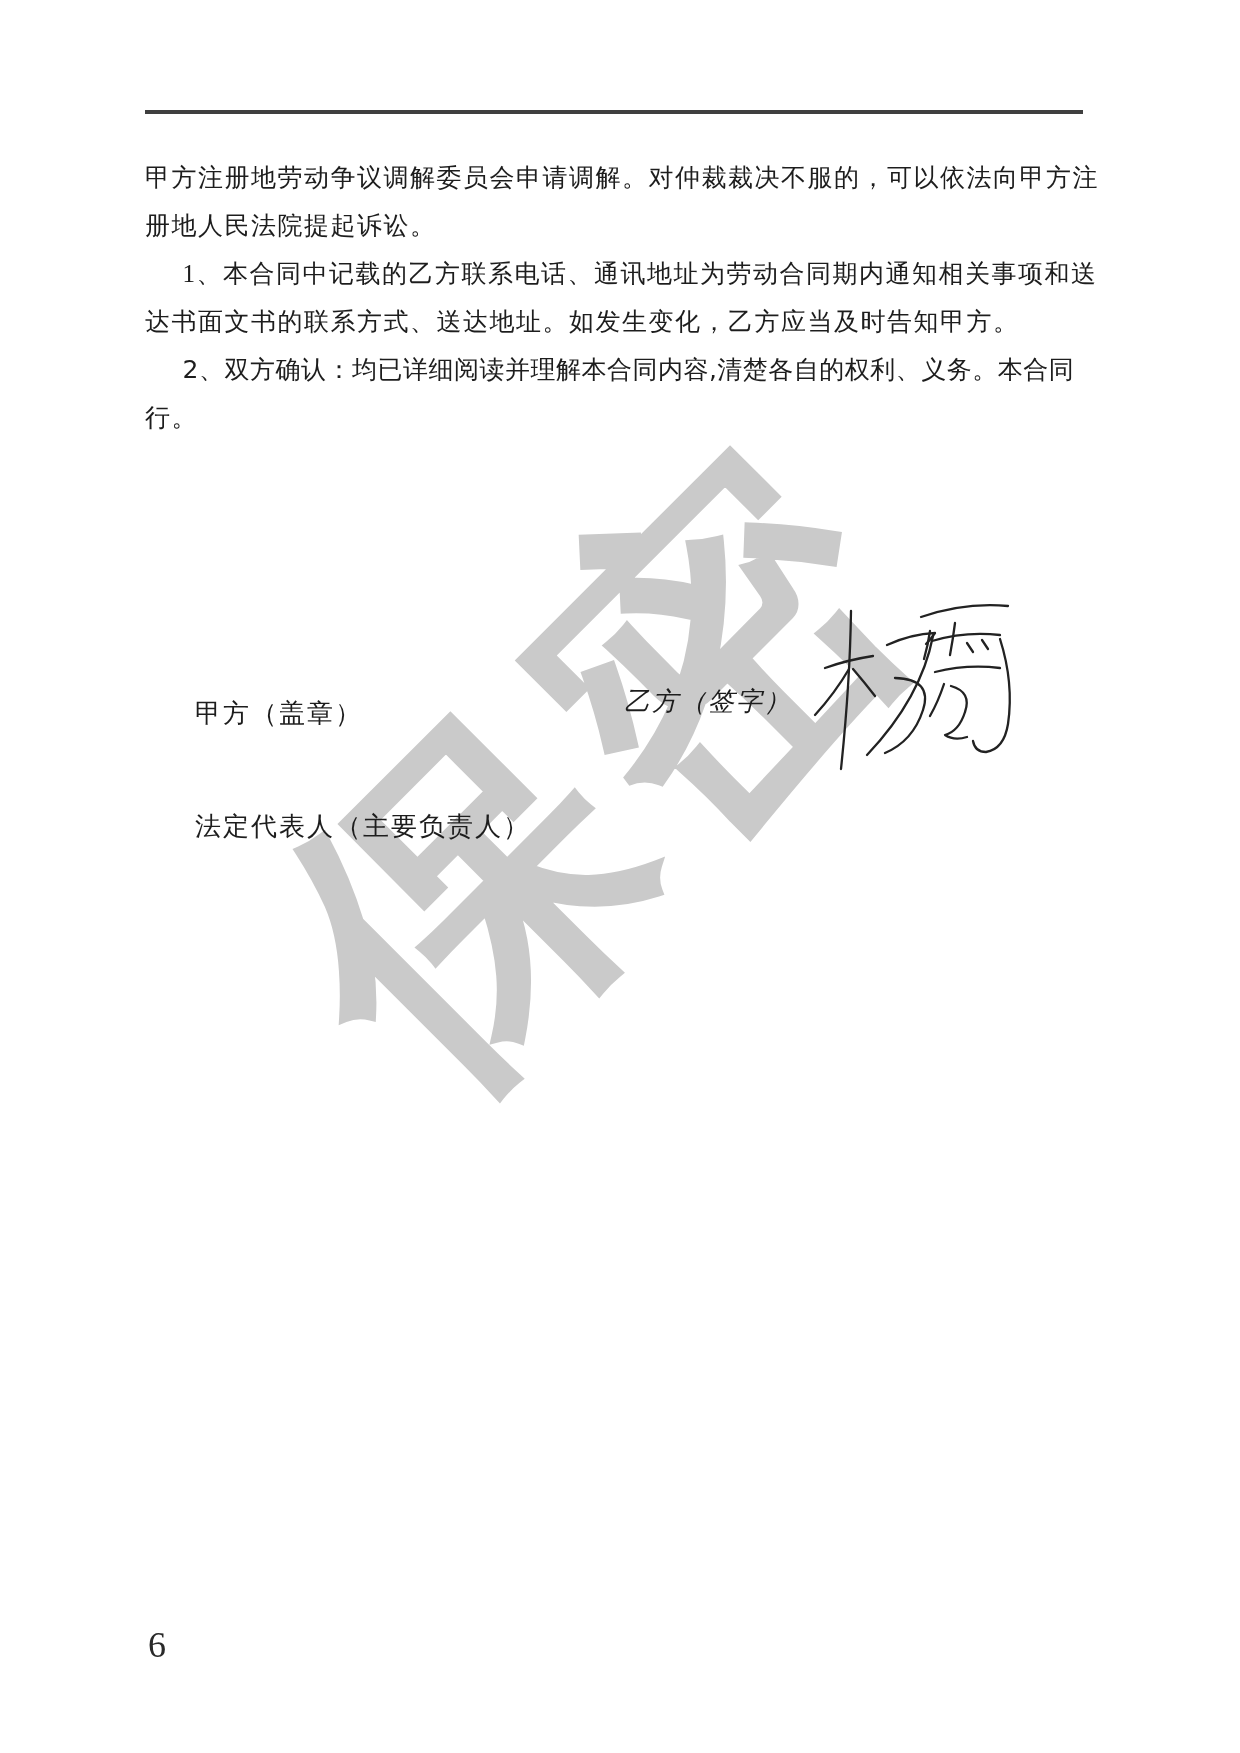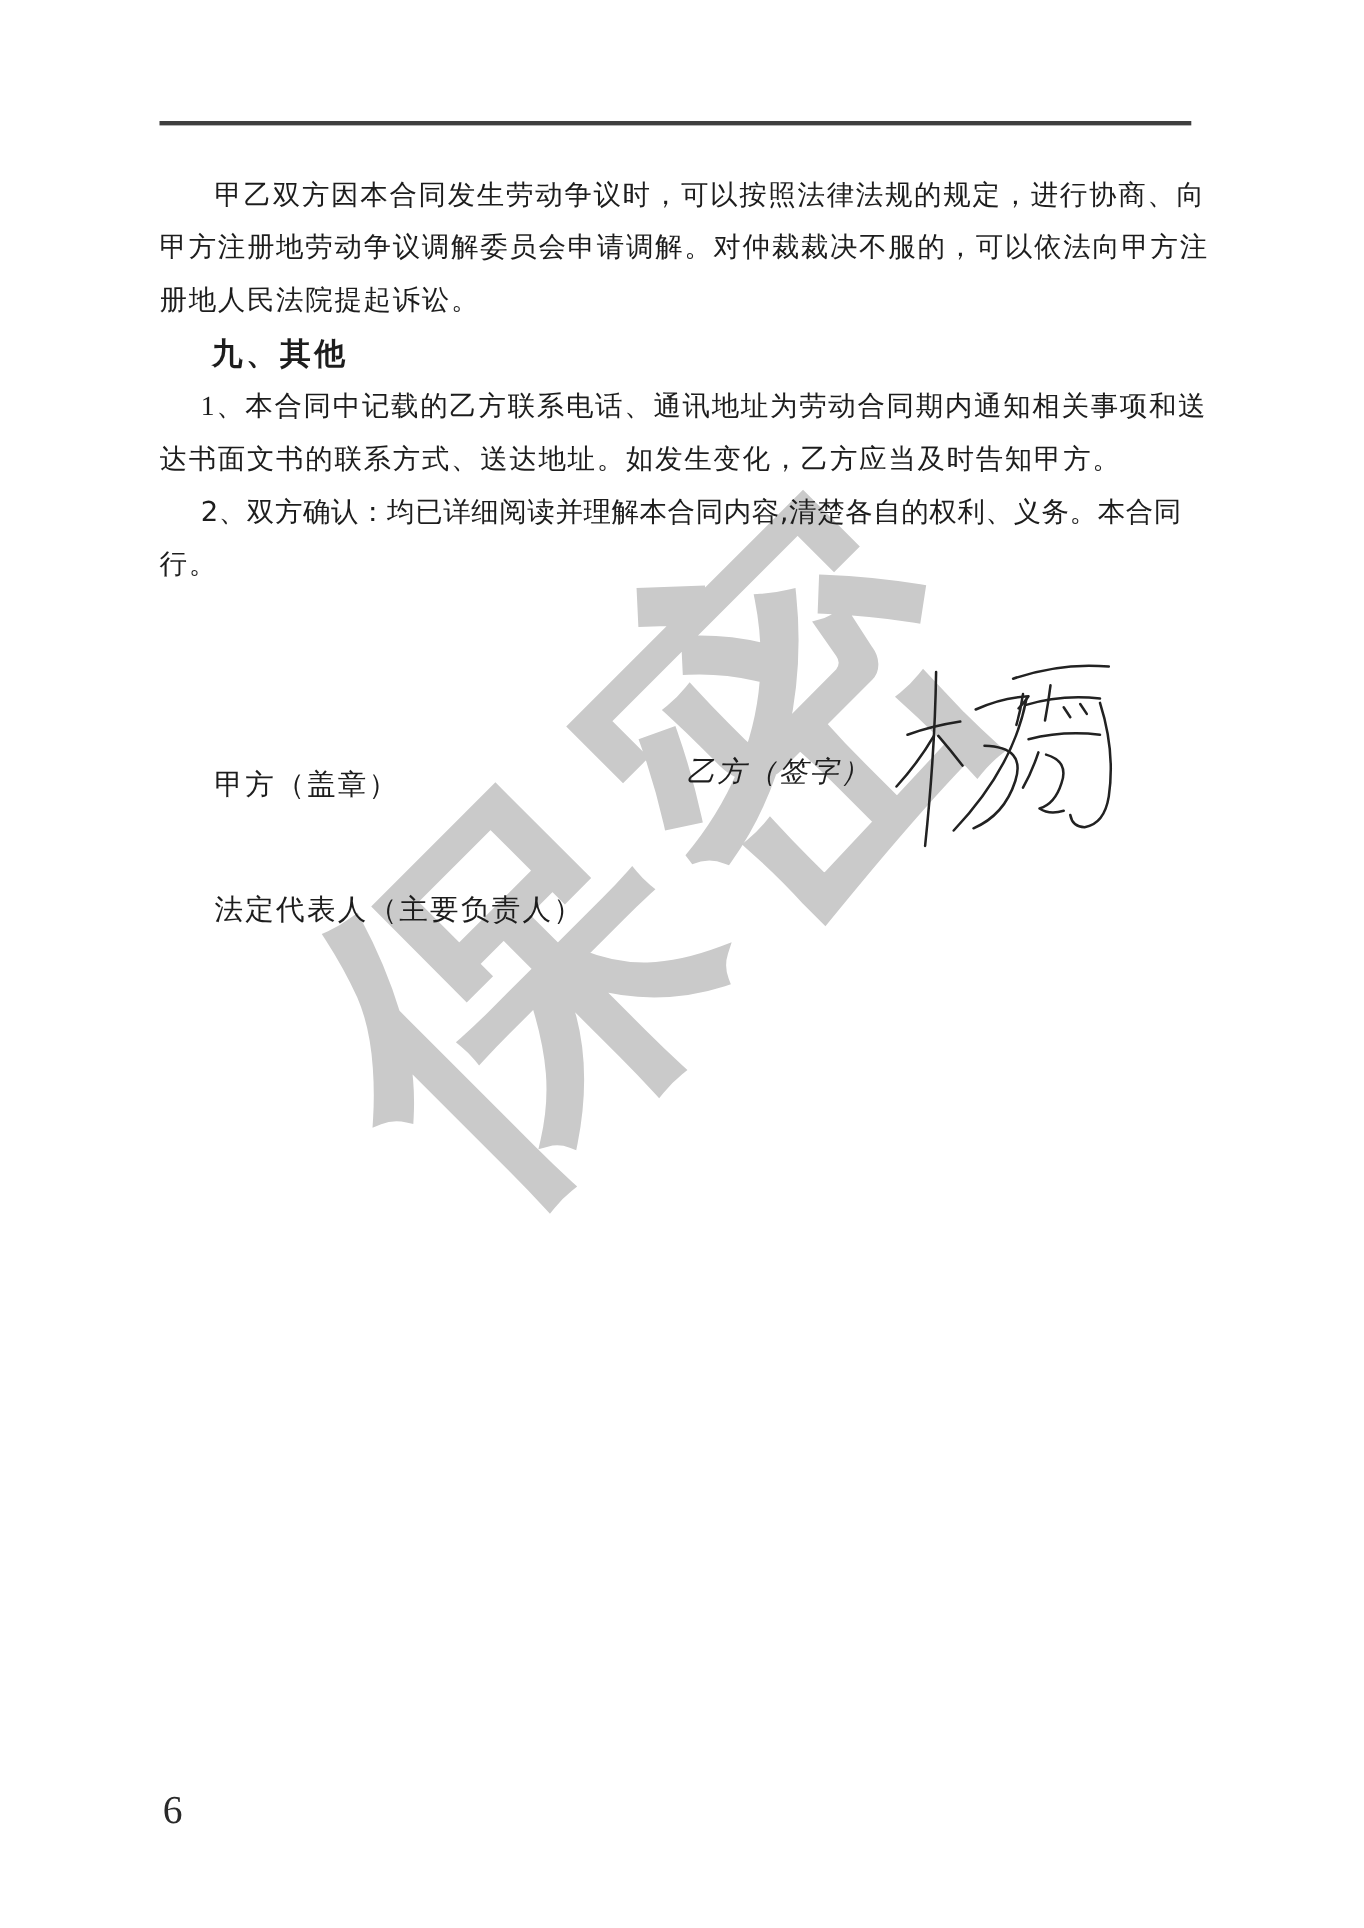--- a/index.html
+++ b/index.html
@@ -90,24 +90,22 @@
 </head>
 <body>
 
 <div class="page">
 
   <div class="watermark">保密</div>
 
   <div class="rule"></div>
 
   <div class="body-text">
-    <div class="line indent-2">甲乙双方因本合同发生劳动争议时，可以按照法律法规的规定，进行协商、向</div>
     <div class="line">甲方注册地劳动争议调解委员会申请调解。对仲裁裁决不服的，可以依法向甲方注</div>
     <div class="line">册地人民法院提起诉讼。</div>
-    <div class="line heading">九、其他</div>
     <div class="line indent-15">1、本合同中记载的乙方联系电话、通讯地址为劳动合同期内通知相关事项和送</div>
     <div class="line">达书面文书的联系方式、送达地址。如发生变化，乙方应当及时告知甲方。</div>
     <div class="line indent-15 bold-line">2、双方确认：均已详细阅读并理解本合同内容,清楚各自的权利、义务。本合同</div>
     <div class="line">行。</div>
   </div>
 
   <div class="sig-label sig-a">甲方（盖章）</div>
 
   <div class="sig-label sig-b">乙方（签字）</div>
 

